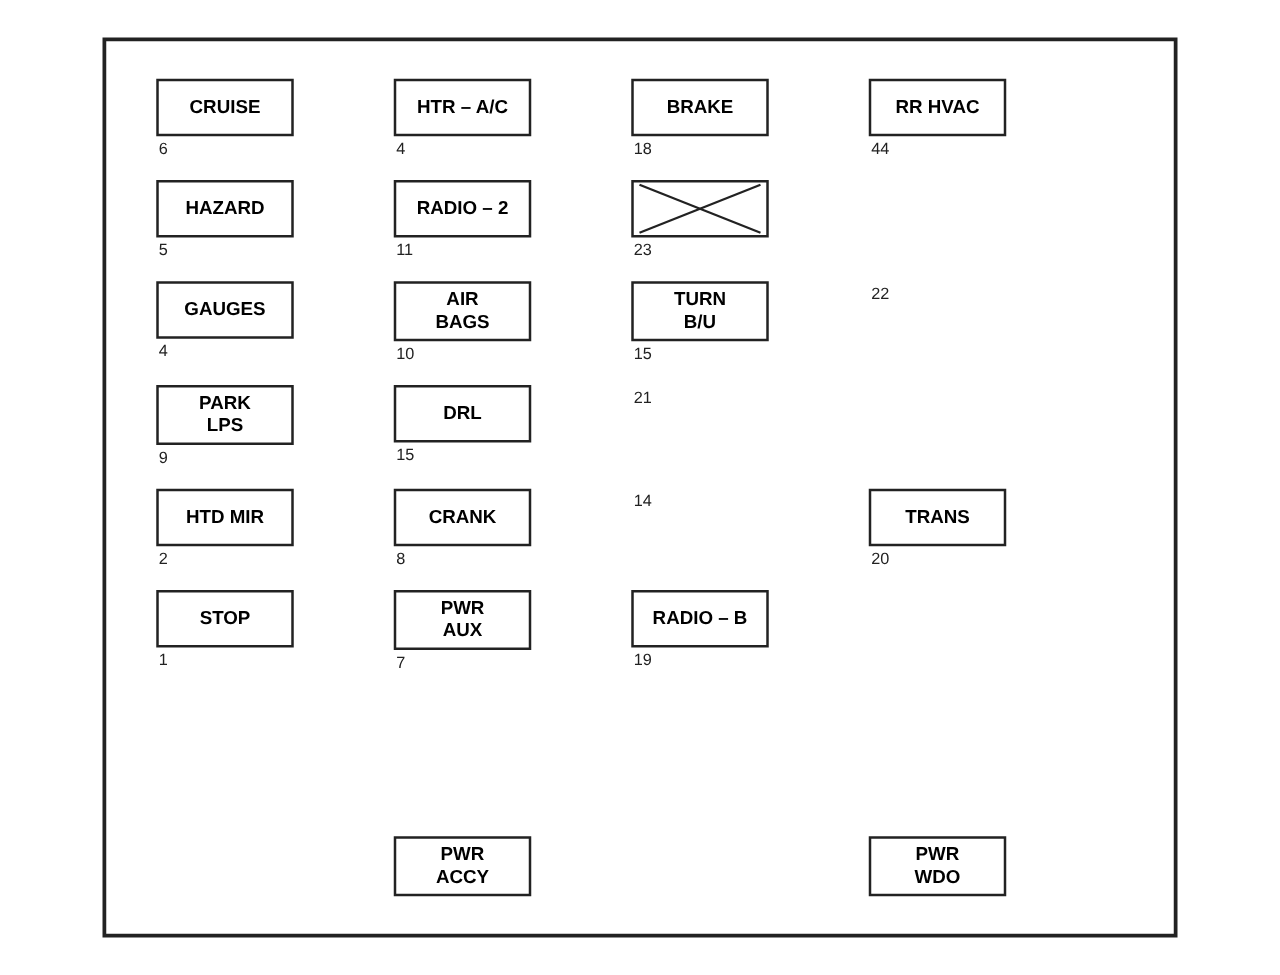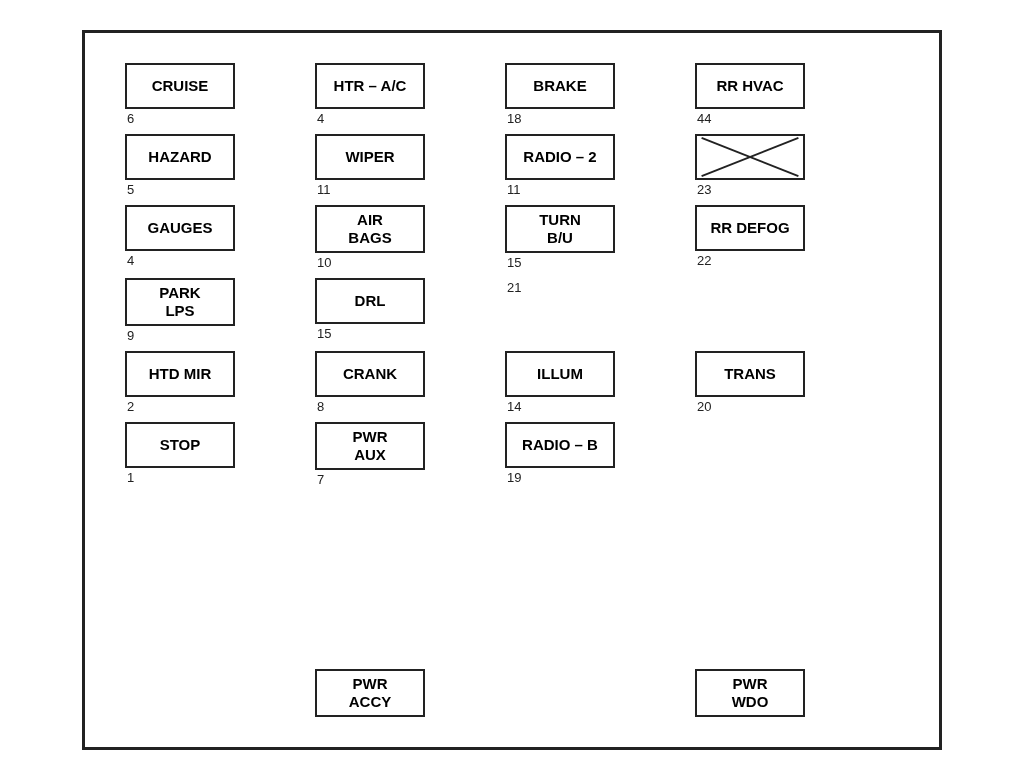--- a/index.html
+++ b/index.html
@@ -18,21 +18,21 @@
       height: 720px;
       background: #fff;
       padding: 30px 40px;
       display: flex;
       flex-direction: column;
       gap: 0;
     }
     .grid-area {
       display: flex;
       flex-direction: column;
-      gap: 4px;
+      gap: 14px;
       flex: 1;
     }
     .row {
       display: flex;
       flex-direction: row;
       justify-content: flex-start;
       align-items: flex-start;
       gap: 0;
     }
     .cell {
@@ -112,24 +112,20 @@
           <div class="fuse-box">RR HVAC</div>
           <div class="fuse-number">44</div>
         </div>
       </div>
       <div class="row">
         <div class="cell">
           <div class="fuse-box">HAZARD</div>
           <div class="fuse-number">5</div>
         </div>
         <div class="cell">
-          <div class="fuse-box">WIPER</div>
-          <div class="fuse-number">11</div>
-        </div>
-        <div class="cell">
           <div class="fuse-box">RADIO – 2</div>
           <div class="fuse-number">11</div>
         </div>
         <div class="cell">
           <div class="x-box">
             <svg viewBox="0 0 110 46" xmlns="http://www.w3.org/2000/svg">
         <line x1="2" y1="2" x2="108" y2="44" stroke="#222" stroke-width="2"></line>
         <line x1="108" y1="2" x2="2" y2="44" stroke="#222" stroke-width="2"></line>
       </svg>
           </div>
@@ -143,21 +139,20 @@
         </div>
         <div class="cell">
           <div class="fuse-box">AIR<br>BAGS</div>
           <div class="fuse-number">10</div>
         </div>
         <div class="cell">
           <div class="fuse-box">TURN<br>B/U</div>
           <div class="fuse-number">15</div>
         </div>
         <div class="cell">
-          <div class="fuse-box">RR DEFOG</div>
           <div class="fuse-number">22</div>
         </div>
       </div>
       <div class="row">
         <div class="cell">
           <div class="fuse-box">PARK<br>LPS</div>
           <div class="fuse-number">9</div>
         </div>
         <div class="cell">
           <div class="fuse-box">DRL</div>
@@ -170,21 +165,20 @@
       <div class="row">
         <div class="cell">
           <div class="fuse-box">HTD MIR</div>
           <div class="fuse-number">2</div>
         </div>
         <div class="cell">
           <div class="fuse-box">CRANK</div>
           <div class="fuse-number">8</div>
         </div>
         <div class="cell">
-          <div class="fuse-box">ILLUM</div>
           <div class="fuse-number">14</div>
         </div>
         <div class="cell">
           <div class="fuse-box">TRANS</div>
           <div class="fuse-number">20</div>
         </div>
       </div>
       <div class="row">
         <div class="cell">
           <div class="fuse-box">STOP</div>

